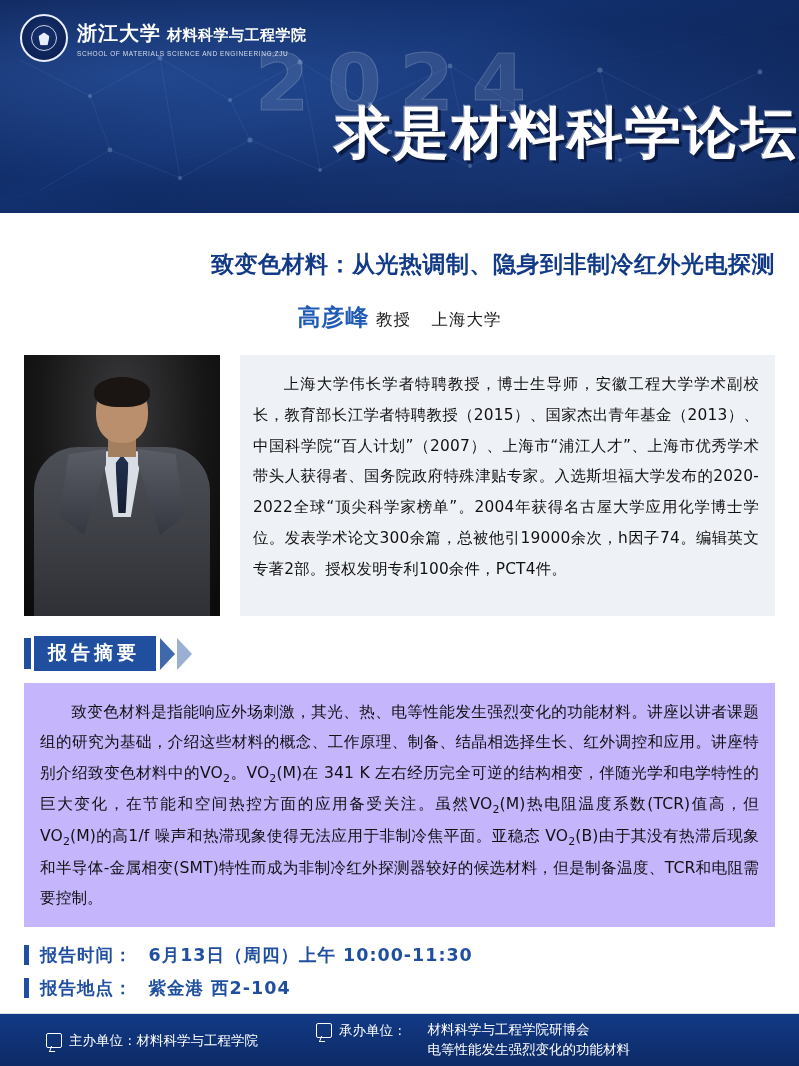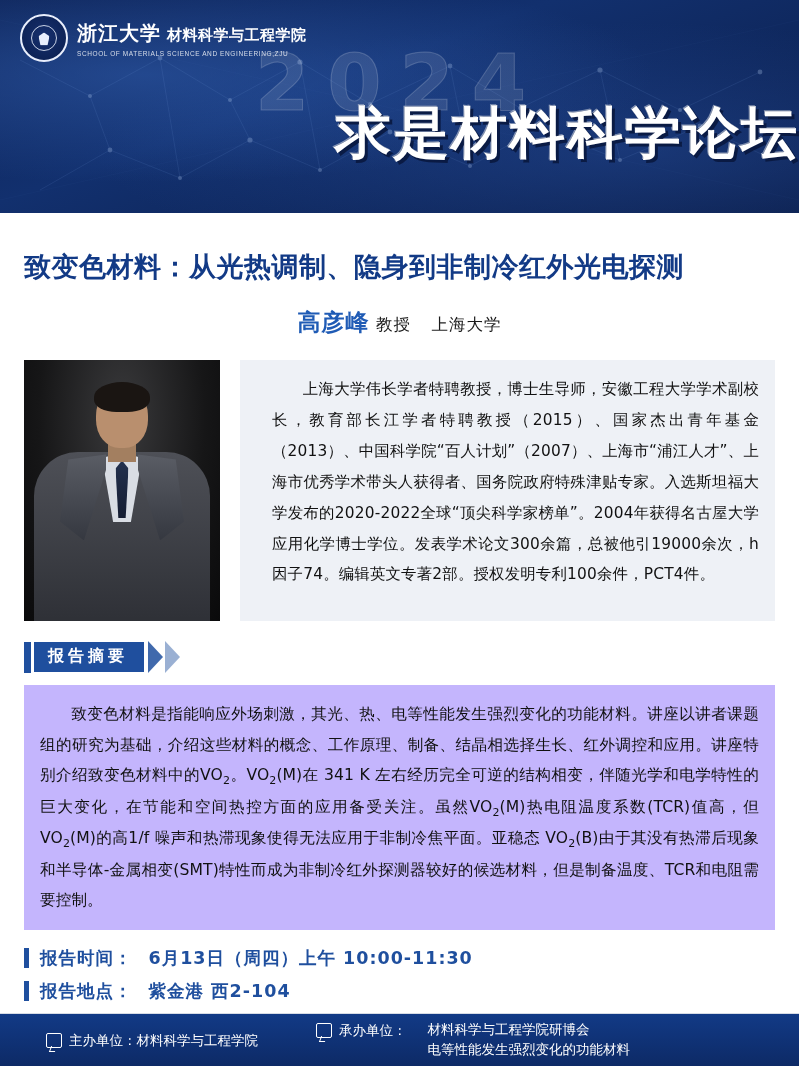--- a/index.html
+++ b/index.html
@@ -134,23 +134,23 @@
       0 0 1px #0a1c47,
       3px 3px 0 rgba(8,22,60,0.85),
       -1px -1px 0 rgba(255,255,255,0.5);
     line-height: 1.05;
     white-space: nowrap;
   }
 
   
   .lecture-title {
     margin: 36px 24px 0 24px;
-    text-align: left;
-    font-family: "DejaVu Sans", sans-serif;
-    font-size: 27px;
+    text-align: right;
+    font-family: "DejaVu Sans", sans-serif;
+    font-size: 23px;
     font-weight: 700;
     color: #123a86;
     line-height: 1.35;
     letter-spacing: 0.5px;
   }
   .speaker-line {
     margin-top: 22px;
     text-align: center;
     white-space: nowrap;
   }
@@ -261,21 +261,21 @@
   }
   .p-lapelR {
     left: 50%;
     margin-left: 16px;
     clip-path: polygon(0% 0%, 82% 6%, 100% 78%, 48% 100%, 0% 18%);
   }
 
   .bio-text {
     flex: 1;
     background: #eef1f6;
-    padding: 14px 16px 14px 32px;
+    padding: 14px 16px 14px 13px;
     font-family: "DejaVu Sans", sans-serif;
     font-size: 15.4px;
     line-height: 2.0;
     color: #111111;
     text-align: justify;
     text-indent: 2em;
     min-height: 233px;
     letter-spacing: 0.2px;
   }
 
@@ -288,21 +288,21 @@
   .sh-bar {
     width: 7px;
     height: 31px;
     background: #1f4f9e;
     flex: none;
   }
   .sh-box {
     background: #1f4f9e;
     color: #ffffff;
     font-family: "DejaVu Sans", sans-serif;
-    font-size: 16px;
+    font-size: 19px;
     font-weight: 700;
     letter-spacing: 4px;
     padding: 4px 16px 5px 14px;
     margin-left: 3px;
   }
   .sh-arrow {
     width: 0;
     height: 0;
     border-top: 16px solid transparent;
     border-bottom: 16px solid transparent;

